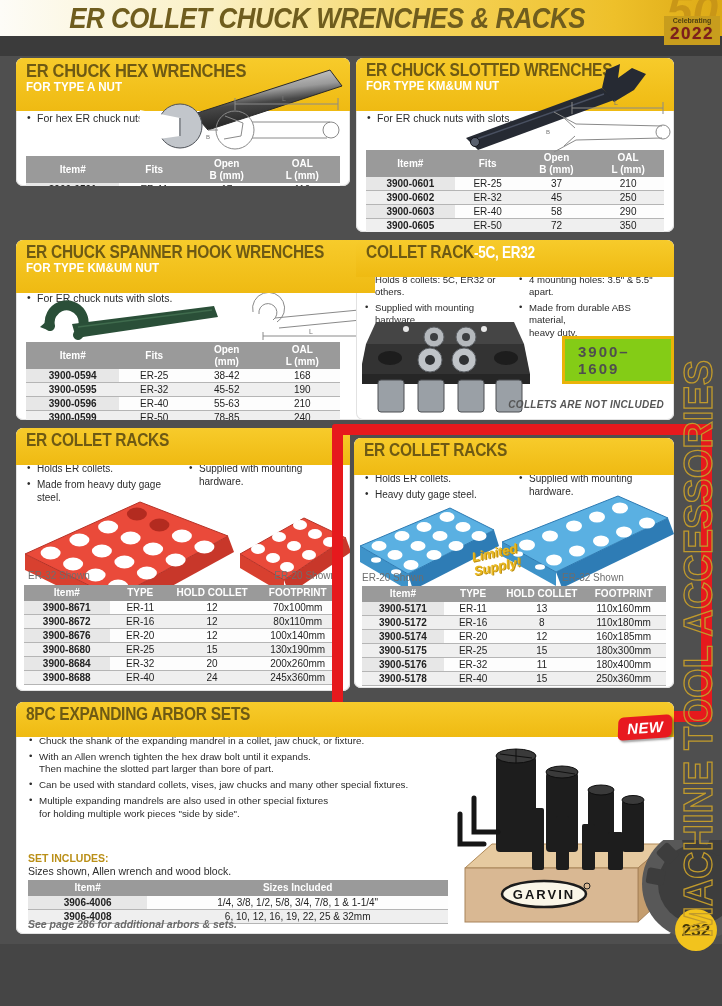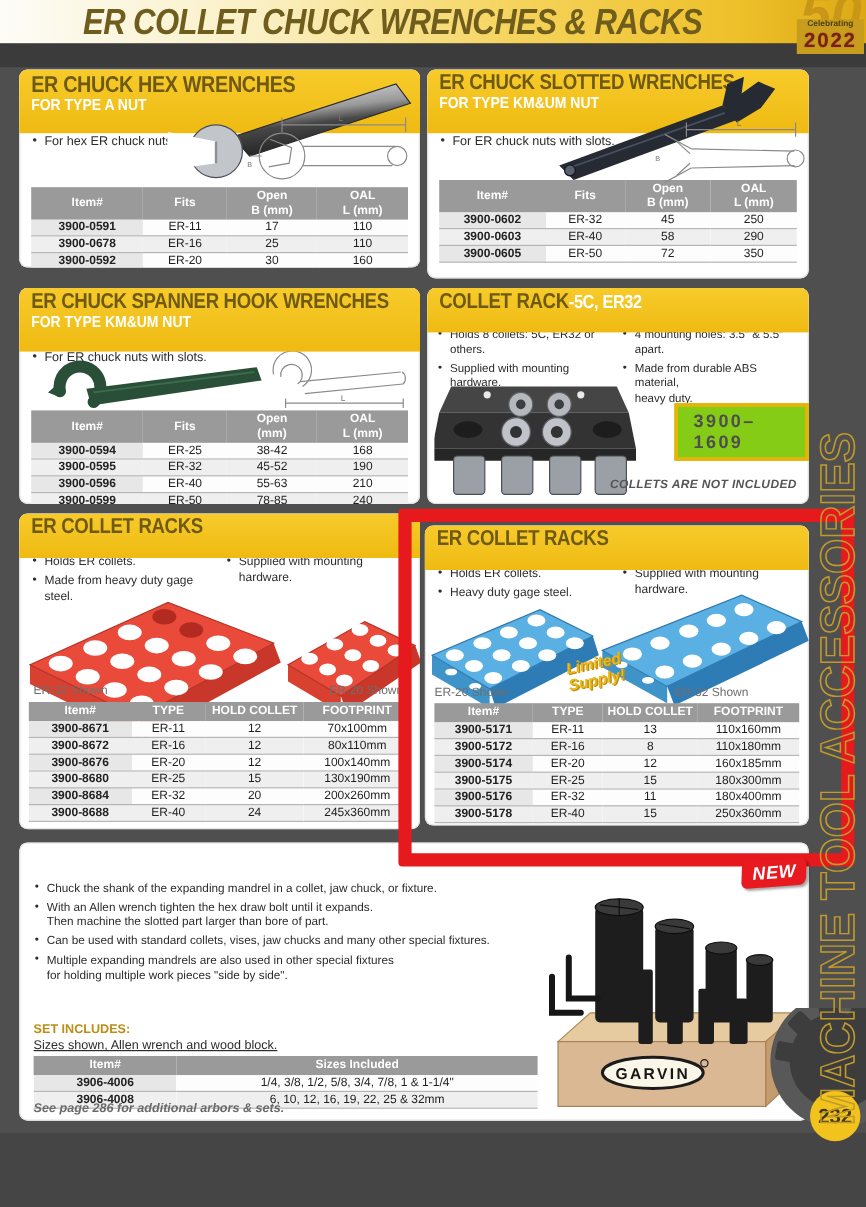--- a/index.html
+++ b/index.html
@@ -56,21 +56,21 @@
   .abs {position:absolute;}
   .cap {position:absolute; font-size:10px; color:#6e6e6e;}
   .itembox {position:absolute; border:3px solid #eab308; background:#84cc16; padding:4px 13px;
             font-size:15px; font-weight:bold; letter-spacing:2px; color:#4e4e4e;}
   .noteline {position:absolute; font-style:italic; font-weight:bold; font-size:10px; color:#555;
              letter-spacing:.3px;}
   .limited {position:absolute; font-size:13px; font-weight:bold; font-style:italic; color:#e9b71c;
             line-height:1.05; white-space:pre-line; transform:rotate(-12deg);
             text-shadow:1px 1px 0 #bd8e10; text-align:center;}
   .setlabel {position:absolute; font-size:10.5px; font-weight:bold; color:#ba8f17;}
-  .setline {position:absolute; font-size:10.5px; color:#2c2c2c;text-decoration:underline;}
+  .setline {position:absolute; font-size:10.5px; color:#2c2c2c;}
   .footnote {position:absolute; font-size:10.5px; font-style:italic; font-weight:bold; color:#6a6a6a;}
 
   
   .red-high {position:absolute; left:332px; top:424px; width:358px; height:276px;
              border:11px solid #e6191d; border-radius:3px; z-index:1;}
   .blue-panel {z-index:2;}
   .new-badge {position:absolute; left:618px; top:716px; width:54px; height:23px; background:#e8191f;
               border-radius:5px 6px 6px 5px; transform:rotate(-4deg) skewX(-6deg); z-index:4;
               display:flex; align-items:center; justify-content:center;
               box-shadow:2px 2px 2px rgba(0,0,0,.35);}
@@ -90,21 +90,21 @@
   </div>
   <div class="band2"></div>
   <div class="celebrate">
     <div class="fifty">50</div>
     <div class="celeb-box">
       <div class="celeb-label">Celebrating</div>
       <div class="celeb-year">2022</div>
     </div>
   </div>
 
-  <div class="panel" style="left:16px; top:58px; width:334px; height:165px;">
+  <div class="panel" style="left:16px; top:58px; width:334px; height:128px;">
     <div class="pband" style="height:44px;">
       <div class="ptitle">ER CHUCK HEX WRENCHES</div>
       <div class="psub">FOR TYPE A NUT</div>
     </div>
     <svg class="abs" style="right:0; top:2px; z-index:2;" width="218" height="96" viewBox="0 0 218 96">
       <defs>
         <linearGradient id="met1" x1="0" y1="0" x2="0.3" y2="1">
           <stop offset="0" stop-color="#efefef"></stop>
             <stop offset=".45" stop-color="#9a9a9a"></stop>
           <stop offset=".62" stop-color="#474747"></stop>
@@ -188,20 +188,26 @@
         <thead>
           <tr>
             <th>Item#</th>
             <th>Fits</th>
             <th>Open<br>B (mm)</th>
             <th>OAL<br>L (mm)</th>
           </tr>
         </thead>
         <tbody>
           <tr>
+            <td>3900-0601</td>
+            <td>ER-25</td>
+            <td>37</td>
+            <td>210</td>
+          </tr>
+          <tr>
             <td>3900-0602</td>
             <td>ER-32</td>
             <td>45</td>
             <td>250</td>
           </tr>
           <tr>
             <td>3900-0603</td>
             <td>ER-40</td>
             <td>58</td>
             <td>290</td>
@@ -209,21 +215,21 @@
           <tr>
             <td>3900-0605</td>
             <td>ER-50</td>
             <td>72</td>
             <td>350</td>
           </tr>
         </tbody>
       </table>
   </div>
 
-  <div class="panel" style="left:16px; top:240px; width:334px; height:180px;">
+  <div class="panel" style="left:16px; top:240px; width:334px; height:180px;padding-left:25px;">
     <div class="pband" style="height:44px;">
       <div class="ptitle" style="font-size:16px;">ER CHUCK SPANNER HOOK WRENCHES</div>
       <div class="psub">FOR TYPE KM&amp;UM NUT</div>
     </div>
     <ul class="bullets abs" style="left:10px; top:52px; width:170px;">
         <li>For ER chuck nuts with slots.</li>
       </ul>
     <svg class="abs" style="left:8px; top:60px;" width="200" height="44" viewBox="0 0 200 44">
       <path d="M26,26 a17,17 0 1 1 28,9" stroke="#2a4f38" stroke-width="10" fill="none" stroke-linecap="round"></path>
       <polygon points="48,24 190,6 194,17 52,38" fill="#2a4f38"></polygon>
@@ -525,20 +531,23 @@
             <td>3900-5178</td>
             <td>ER-40</td>
             <td>15</td>
             <td>250x360mm</td>
           </tr>
         </tbody>
       </table>
   </div>
 
   <div class="panel" style="left:16px; top:702px; width:658px; height:232px;">
+    <div class="pband band-sm" style="height:26px;">
+      <div class="ptitle">8PC EXPANDING ARBOR SETS</div>
+    </div>
     <ul class="bullets abs" style="left:12px; top:33px; width:412px; font-size:9.8px;">
         <li>Chuck the shank of the expanding mandrel in a collet, jaw chuck, or fixture.</li>
         <li>With an Allen wrench tighten the hex draw bolt until it expands.
 Then machine the slotted part larger than bore of part.</li>
         <li>Can be used with standard collets, vises, jaw chucks and many other special fixtures.</li>
         <li>Multiple expanding mandrels are also used in other special fixtures
 for holding multiple work pieces "side by side".</li>
       </ul>
     <div class="setlabel" style="left:12px; top:150px;">SET INCLUDES:</div>
     <div class="setline" style="left:12px; top:163px;">Sizes shown, Allen wrench and wood block.</div>

